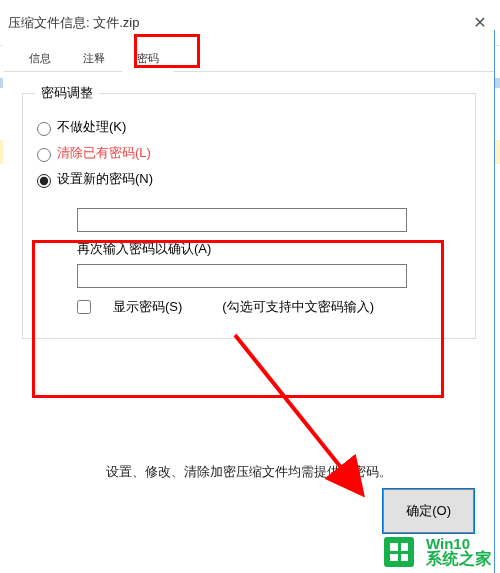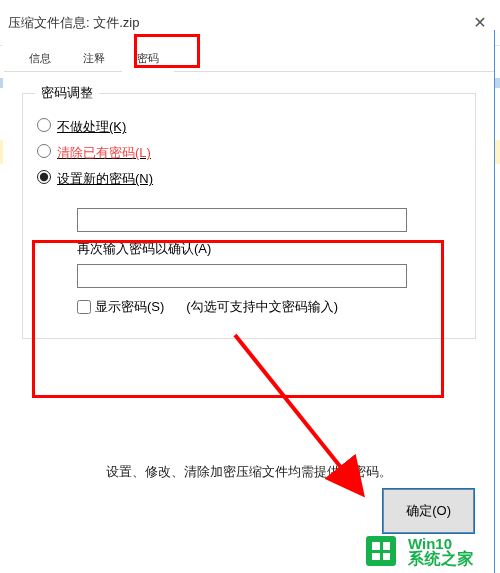--- a/index.html
+++ b/index.html
@@ -91,24 +91,23 @@
     margin: 0;
     position: relative;
   }
   fieldset.pwd-adjust legend {
     padding: 0 6px;
     font-size: 13px;
   }
 
   .radio-row {
     display: flex;
-    align-items: flex-start;
+    align-items: flex-end;
     margin: 6px 0 8px 2px;
     font-size: 13px;
-    text-decoration: underline;
   }
   .radio-row input[type=radio] {
     width: 14px; height: 14px; margin: 0 6px 0 0;
     accent-color: #222;
   }
   .radio-row.blue label { color: #ef4444; }
 
   .set-password-block {
     position: relative;
     padding: 6px 6px 8px 14px;
@@ -135,21 +134,21 @@
     font-size: 13px;
   }
   .confirm-label {
     margin: 8px 0 4px 28px;
     font-size: 13px;
   }
   .show-pw-row {
     display: flex;
     align-items: center;
     margin: 10px 0 0 28px;
-    gap: 4px;
+    gap: 22px;
     font-size: 13px;
   }
   .show-pw-row input[type=checkbox] {
     width: 14px; height: 14px; margin: 0;
   }
   .show-pw-row .hint { margin-left: 18px; }
 
   .footer-note {
     text-align: center;
     font-size: 13px;
@@ -182,23 +181,23 @@
     width: 180px;
     height: 200px;
     pointer-events: none;
     z-index: 5;
   }
 
   
   .watermark {
     position: absolute;
     bottom: 6px;
-    right: 26px;
-    display: flex;
-    align-items: flex-start;
+    right: 8px;
+    display: flex;
+    align-items: flex-end;
     gap: 12px;
     z-index: 6;
   }
   .wm-logo {
     width: 30px; height: 30px;
     background: #16b14b;
     display: grid;
     grid-template-columns: 1fr 1fr;
     grid-template-rows: 1fr 1fr;
     gap: 3px;

